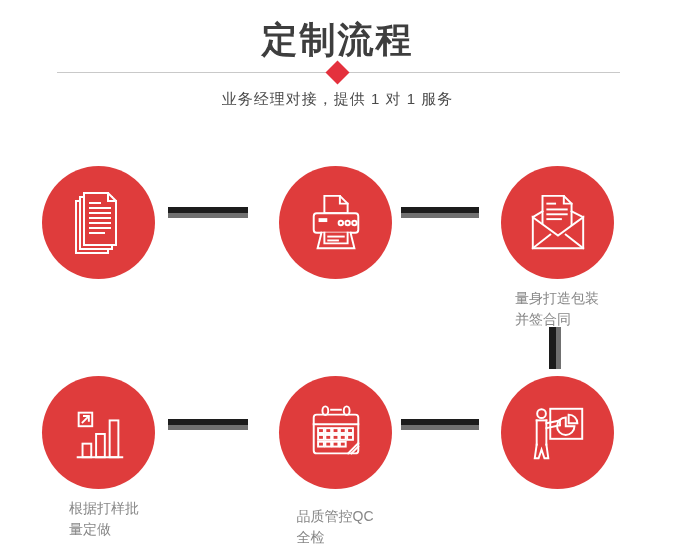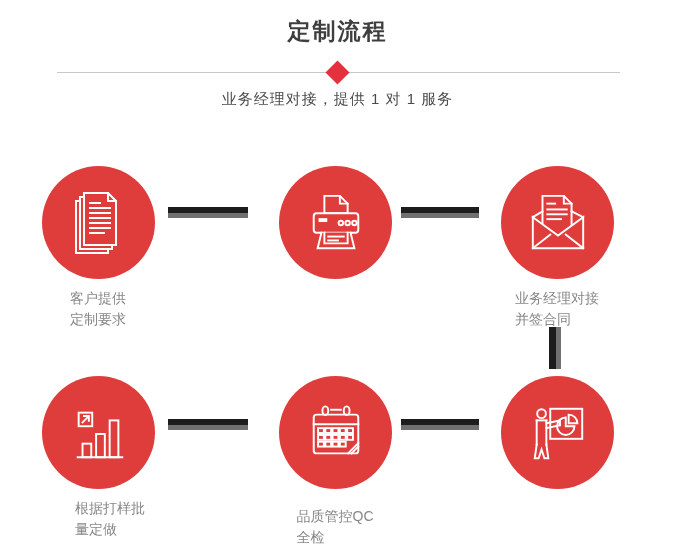--- a/index.html
+++ b/index.html
@@ -2,21 +2,21 @@
 <html><head>
 <meta charset="utf-8">
 <style>
   html,body { margin:0; padding:0; background:#ffffff; }
   .stage {
     position:relative; width:675px; height:550px; background:#ffffff;
     font-family:"Liberation Sans","DejaVu Sans",sans-serif; overflow:hidden;
   }
   .title {
     position:absolute; top:16px; left:0; width:675px; text-align:center;
-    font-size:23px; font-weight:bold; color:#3e3e3e; letter-spacing:2px;
+    font-size:36px; font-weight:bold; color:#3e3e3e; letter-spacing:2px;
   }
   .divider {
     position:absolute; top:72px; left:57px; width:563px; height:1px;
     background:#c9c9c9;
   }
   .diamond {
     position:absolute; top:64px; left:329px; width:17px; height:17px;
     background:#e4313d; transform:rotate(45deg);
   }
   .subtitle {
@@ -69,26 +69,20 @@
         <path d="M20 12 H30"></path>
         <path d="M20 17 H40"></path>
         <path d="M20 22 H40"></path>
         <path d="M20 27 H40"></path>
         <path d="M20 32 H40"></path>
         <path d="M20 37 H40"></path>
         <path d="M20 42 H34"></path>
       </g>
     </svg>
   </div>
-  <div class="step-label" style="left:18px;top:288px;">
-    <span>
-      <span>客户提供</span><br>
-      <span>定制要求</span>
-    </span>
-  </div>
 
   <div class="circle" style="left:279px;top:166px;">
     <svg width="62" height="62" viewBox="0 0 64 64">
       <g class="ic">
         <path class="icfill" d="M20 4 H36 L44 12 V22 H20 Z"></path>
         <path d="M36 4 V12 H44"></path>
         <rect class="icfill" x="9" y="22" width="46" height="20" rx="3"></rect>
         <rect x="14" y="27" width="9" height="4" fill="#ffffff" stroke="none"></rect>
         <circle cx="37" cy="32" r="2.3"></circle>
         <circle cx="44" cy="32" r="2.3"></circle>
@@ -113,39 +107,39 @@
         <path class="icfill" d="M6 26 L32 45 L58 26 V58 H6 Z"></path>
         <path d="M6 58 L24 44"></path>
         <path d="M58 58 L40 44"></path>
         <path d="M6 26 L16 20"></path>
         <path d="M58 26 L46 20"></path>
       </g>
     </svg>
   </div>
   <div class="step-label" style="left:477px;top:288px;">
     <span>
-      <span>业务经理对接</span><br>
+      <span>量身打造包装</span><br>
       <span>并签合同</span>
     </span>
   </div>
 
   <div class="circle" style="left:42px;top:376px;">
     <svg width="62" height="62" viewBox="0 0 64 64">
       <g class="ic">
         <path d="M10 57 H56"></path>
         <rect x="15" y="43" width="9" height="14"></rect>
         <rect x="29" y="33" width="9" height="24"></rect>
         <rect x="43" y="19" width="9" height="38"></rect>
         <rect x="11" y="11" width="14" height="14"></rect>
         <path d="M15 21 L21 15"></path>
         <path d="M16.5 14.5 H21.5 V19.5"></path>
       </g>
     </svg>
   </div>
-  <div class="step-label" style="left:30px;top:498px;">
+  <div class="step-label" style="left:24px;top:498px;">
     <span>
       <span>根据打样批</span><br>
       <span>量定做</span>
     </span>
   </div>
 
   <div class="circle" style="left:279px;top:376px;">
     <svg width="62" height="62" viewBox="0 0 64 64">
       <g class="ic">
         <rect class="icfill" x="9" y="13" width="46" height="40" rx="3"></rect>

